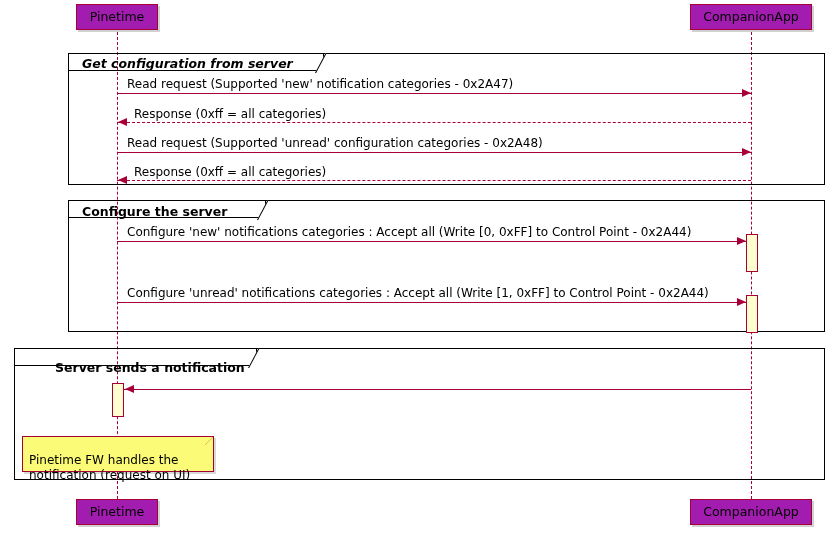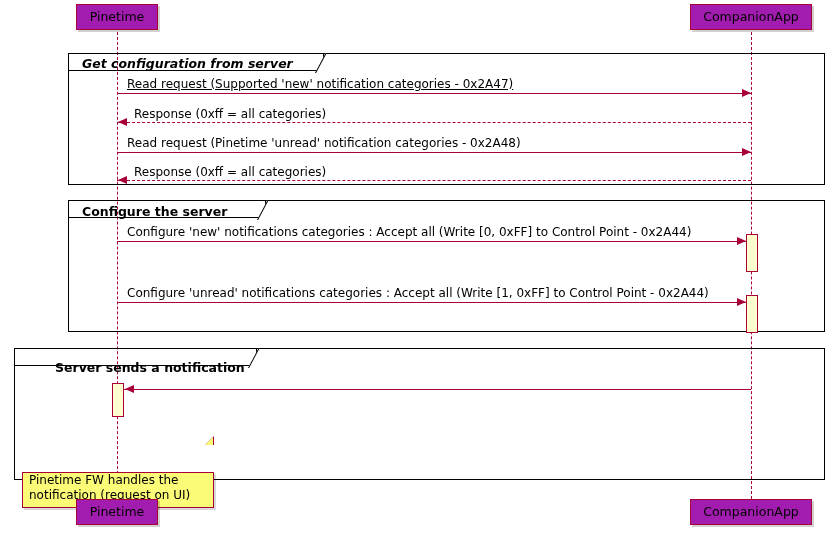--- a/index.html
+++ b/index.html
@@ -93,25 +93,24 @@
     color: #000000;
     white-space: nowrap;
   }
   
   .note {
     position: absolute;
     background: #FBFB77;
     border: 1px solid #A80036;
     font-size: 12px;
     color: #000000;
-    padding: 0 6px;
+    padding: 16px 6px;
     box-sizing: border-box;
     line-height: 1.25;
     box-shadow: 2px 2px 0px rgba(0,0,0,0.15);
-    margin-top: 36px;
   }
   .note-fold {
     position: absolute;
     width: 0; height: 0;
     border-left: 9px solid transparent;
     border-bottom: 9px solid #A80036;
   }
   .note-fold-inner {
     position: absolute;
     width: 0; height: 0;
@@ -140,34 +139,34 @@
                 border:1.5px solid #000000; border-top:none; border-left:none;
                 box-sizing:border-box;"></div>
     <div style="position:absolute; left:247px; top:-2px; width:16px; height:22px;
                 background:#ffffff; transform:rotate(28deg); transform-origin: bottom left;
                 border-left:1.5px solid #000000;"></div>
   </div>
   <div class="group-label" style="left:82px; top:56px;font-style:italic;">
     <span>Get configuration from server</span>
   </div>
 
-  <div class="msg-label" style="left:127px; top:77px;text-decoration:underline;">
+  <div class="msg-label" style="left:127px; top:77px;">
     <span>Read request (Supported 'new' notification categories - 0x2A47)</span>
   </div>
   <div class="arrow-line" style="left:117px; top:93px; width:634px;"></div>
   <div class="arrow-head right" style="left:742px; top:89px;"></div>
 
   <div class="msg-label" style="left:134px; top:107px;">
     <span>Response (0xff = all categories)</span>
   </div>
   <div class="arrow-line dotted" style="left:117px; top:122px; width:634px;"></div>
   <div class="arrow-head left" style="left:118px; top:118px;"></div>
 
   <div class="msg-label" style="left:127px; top:136px;">
-    <span>Read request (Pinetime 'unread' notification categories - 0x2A48)</span>
+    <span>Read request (Supported 'unread' configuration categories - 0x2A48)</span>
   </div>
   <div class="arrow-line" style="left:117px; top:152px; width:634px;"></div>
   <div class="arrow-head right" style="left:742px; top:148px;"></div>
 
   <div class="msg-label" style="left:134px; top:165px;">
     <span>Response (0xff = all categories)</span>
   </div>
   <div class="arrow-line dotted" style="left:117px; top:180px; width:634px;"></div>
   <div class="arrow-head left" style="left:118px; top:176px;"></div>
 

